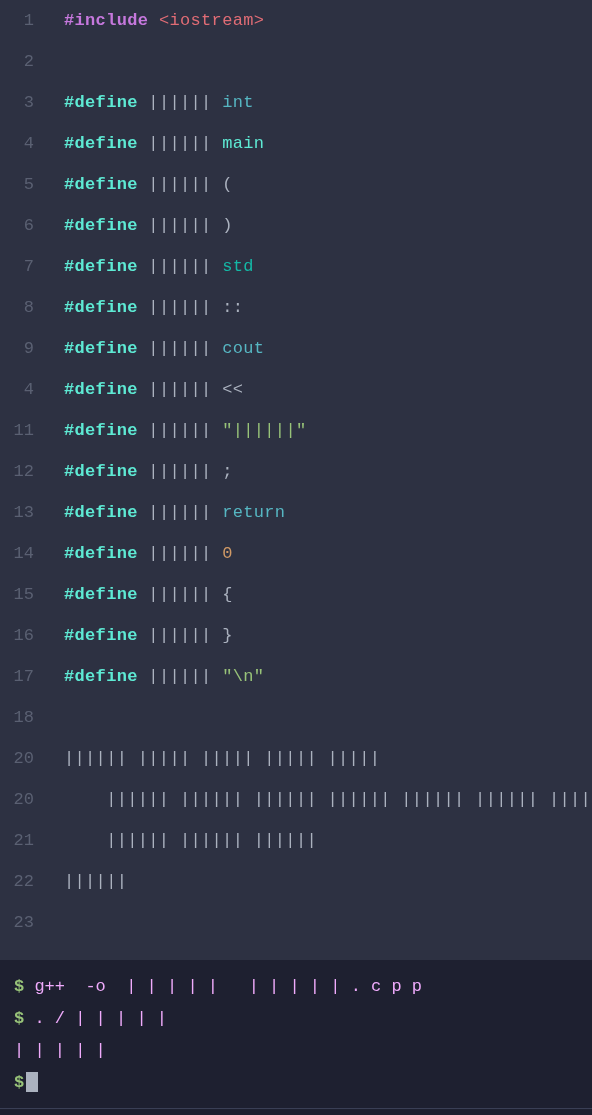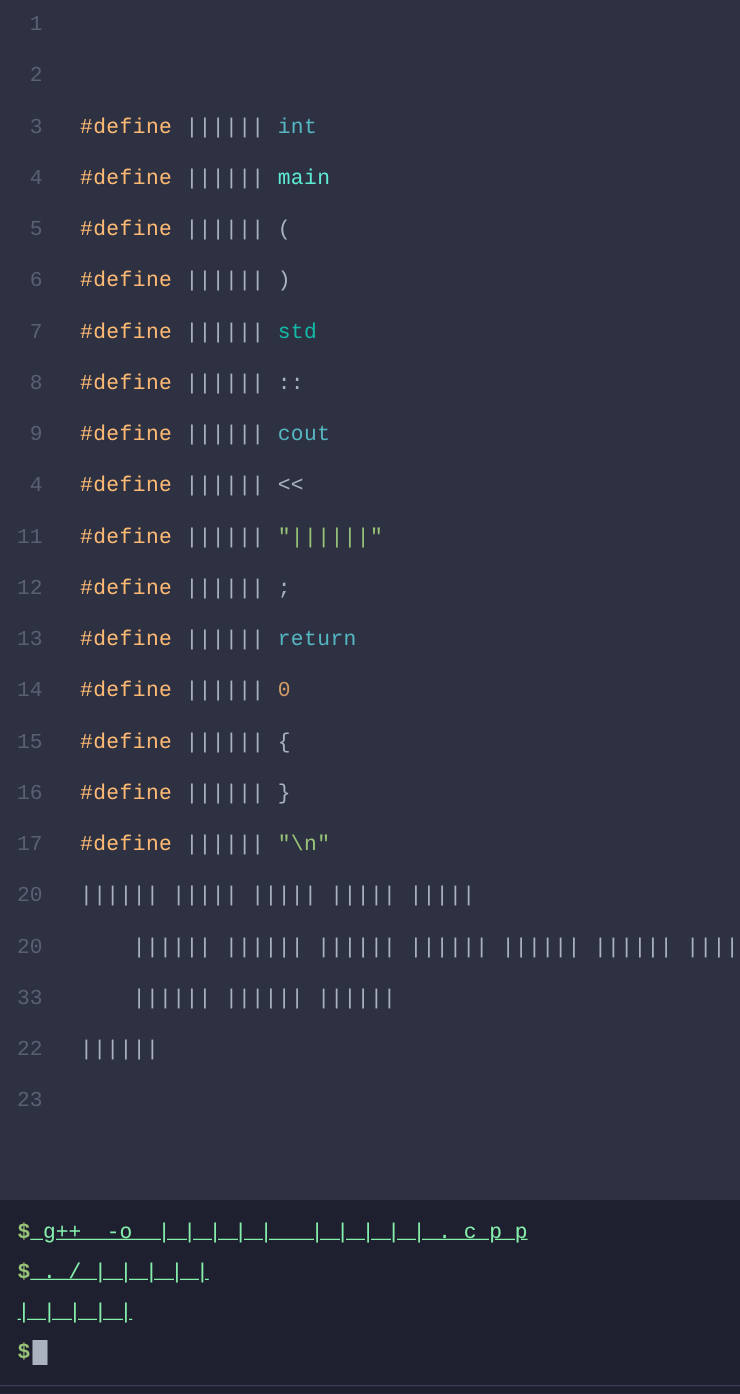--- a/index.html
+++ b/index.html
@@ -42,21 +42,21 @@
       padding-left: 18px;
       font-size: 17px;
       letter-spacing: 0.02em;
       white-space: pre;
       display: flex;
       align-items: center;
       flex-wrap: nowrap;
       gap: 0;
     }
 
-    .kw-define { color: #fdba74; font-weight: normal; }
+    .kw-define { color: #5eead4; font-weight: bold; }
     .kw-include { color: #c678dd; font-weight: bold; }
     .token-header { color: #e06c75; }
     .token-bars { color: #abb2bf; }
     .token-int { color: #56b6c2; }
     .token-main { color: #5eead4; }
     .token-paren { color: #abb2bf; }
     .token-std { color: #14b8a6; text-align: right; }
     .token-colons { color: #abb2bf; }
     .token-cout { color: #56b6c2; }
     .token-shift { color: #abb2bf; }
@@ -78,21 +78,21 @@
       display: flex;
       align-items: center;
       min-height: 32px;
       font-size: 17px;
       color: #abb2bf;
       white-space: pre;
       font-family: 'Courier New', Courier, monospace;
     }
 
     .term-prompt { color: #98c379; font-weight: bold; }
-    .term-cmd { color: #86efac; text-decoration: underline; }
+    .term-cmd { color: #f0abfc; }
     .term-cursor {
       display: inline-block;
       width: 12px;
       height: 20px;
       background: #abb2bf;
       vertical-align: middle;
       margin-left: 2px;
     }
 
     #footer {
@@ -101,20 +101,21 @@
       padding: 2px 14px 4px 14px;
       border-top: 1px solid #3a3f55;
     }
   </style>
 </head>
 <body>
 
 <div id="editor">
 <div class="line">
       <span class="line-number">1</span>
+      <div class="line-content"><span class="kw-include">#include</span><span> </span><span class="token-header">&lt;iostream&gt;</span></div>
     </div>
     <div class="line">
       <span class="line-number">2</span>
     </div>
     <div class="line">
       <span class="line-number">3</span>
       <div class="line-content"><span class="kw-define">#define</span><span> </span><span class="token-bars">||||||</span><span> </span><span class="token-int">int</span></div>
     </div>
     <div class="line">
       <span class="line-number">4</span>
@@ -166,29 +167,32 @@
     </div>
     <div class="line">
       <span class="line-number">16</span>
       <div class="line-content"><span class="kw-define">#define</span><span> </span><span class="token-bars">||||||</span><span> </span><span class="token-brace">}</span></div>
     </div>
     <div class="line">
       <span class="line-number">17</span>
       <div class="line-content"><span class="kw-define">#define</span><span> </span><span class="token-bars">||||||</span><span> </span><span class="token-string">"\n"</span></div>
     </div>
     <div class="line">
+      <span class="line-number">18</span>
+    </div>
+    <div class="line">
       <span class="line-number">20</span>
       <div class="line-content"><span class="token-code">|||||| ||||| ||||| ||||| |||||</span></div>
     </div>
     <div class="line">
       <span class="line-number">20</span>
       <div class="line-content"><span class="token-code">    |||||| |||||| |||||| |||||| |||||| |||||| |||||| ||||||</span></div>
     </div>
     <div class="line">
-      <span class="line-number">33</span>
+      <span class="line-number">21</span>
       <div class="line-content"><span class="token-code">    |||||| |||||| ||||||</span></div>
     </div>
     <div class="line">
       <span class="line-number">22</span>
       <div class="line-content"><span class="token-code">||||||</span></div>
     </div>
     <div class="line">
       <span class="line-number">23</span>
     </div>
   </div>

